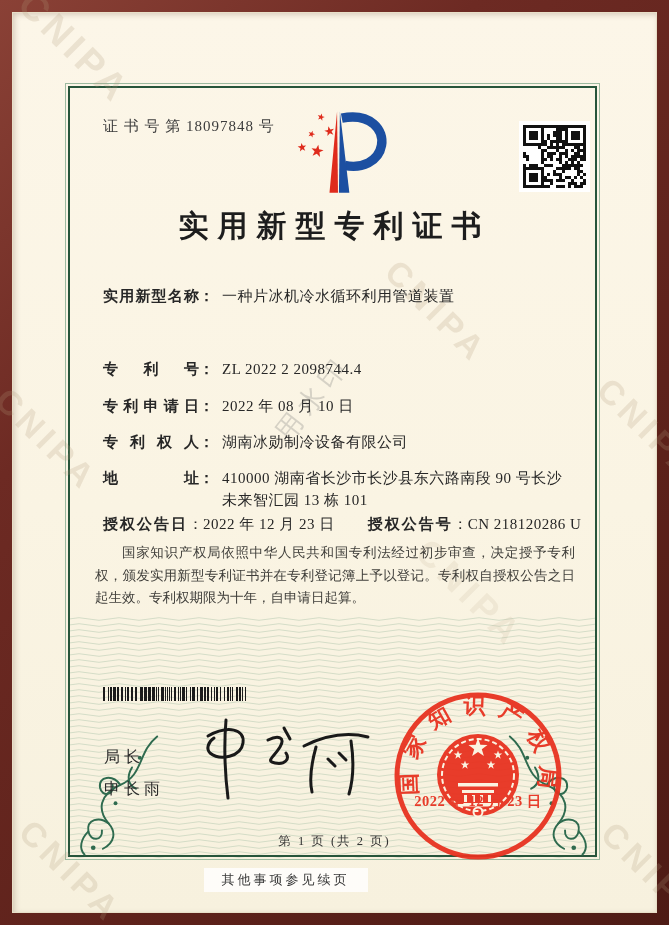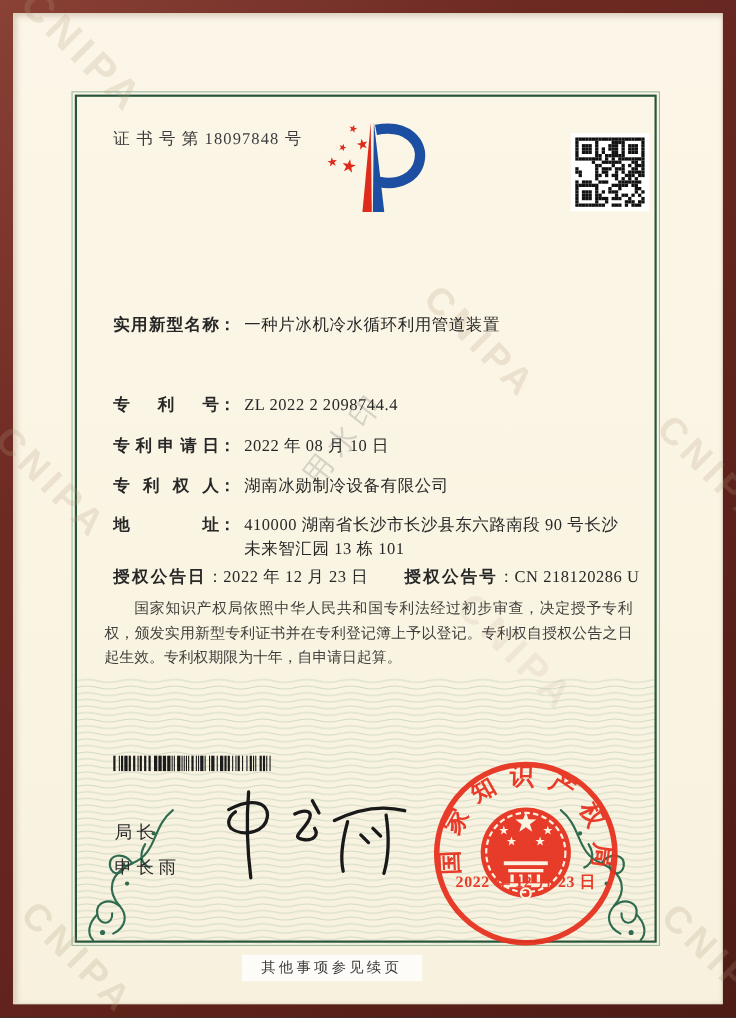--- a/index.html
+++ b/index.html
@@ -62,21 +62,21 @@
   
   .seal{position:absolute;left:392px;top:691px;z-index:3;opacity:.94;}
   
   .guilloche{position:absolute;left:69px;top:616px;z-index:0;}
   .flourish{position:absolute;z-index:2;}
   .fl-left{left:70px;top:733px;}
   .fl-right{left:505px;top:733px;transform:scaleX(-1);}
   
   .page-num{position:absolute;left:0;width:669px;top:833px;text-align:center;
     font-size:12.5px;color:#333;letter-spacing:2px;z-index:2;}
-  .continuation{position:absolute;left:0;width:571px;top:868px;text-align:center;z-index:2;padding-left:16px;}
+  .continuation{position:absolute;left:0;width:571px;top:868px;text-align:center;z-index:2;}
   .continuation span{display:inline-block;background:rgba(255,255,255,.8);padding:3px 18px;
     font-size:13px;color:#3a3a3a;letter-spacing:3px;}
 </style>
 </head>
 <body>
 
 <div class="frame">
   <div class="paper">
 
     <div class="wm wm1">CNIPA</div>
@@ -586,20 +586,21 @@
       <div class="d"></div>
       <div></div>
       <div class="d"></div>
       <div></div>
       <div class="d"></div>
       <div class="d"></div>
       <div class="d"></div>
       <div></div>
     </div>
 
+  <div class="title">实用新型专利证书</div>
 
   <div class="row r0">
     <span class="lbl">实用新型名称</span><span class="colon">：</span><span class="val">一种片冰机冷水循环利用管道装置</span>
   </div>
   <div class="row r2">
     <span class="lbl">专利号</span><span class="colon">：</span><span class="val">ZL 2022 2 2098744.4</span>
   </div>
   <div class="row r3">
     <span class="lbl">专利申请日</span><span class="colon">：</span><span class="val">2022 年 08 月 10 日</span>
   </div>
@@ -750,16 +751,17 @@
       <rect x="72" y="104" width="3" height="7"></rect>
       <rect x="80" y="104" width="3" height="7"></rect>
       <rect x="88" y="104" width="3" height="7"></rect>
       <rect x="96" y="104" width="3" height="7"></rect>
       <rect x="64" y="112" width="44" height="3.5"></rect>
     </g>
     <circle cx="86" cy="121" r="4.5" fill="none" stroke="#fcf4e2" stroke-width="2"></circle>
     <text x="86" y="115" text-anchor="middle" font-size="14.5" font-weight="bold" fill="#e8311f" letter-spacing="0.5" font-family="Liberation Serif, DejaVu Serif, serif">2022 年 12 月 23 日</text>
   </svg>
 
+  <div class="page-num">第 1 页 (共 2 页)</div>
   <div class="continuation">
     <span>其他事项参见续页</span>
   </div>
 </div>
 
 </body></html>

